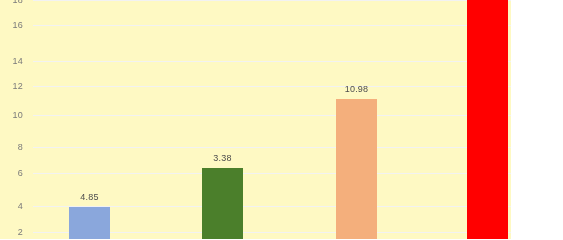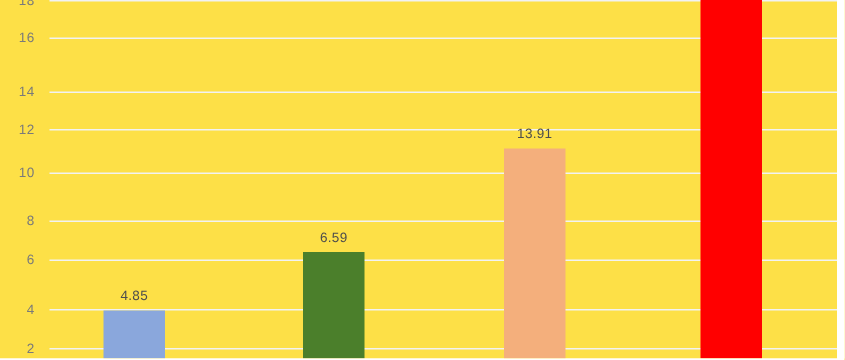--- a/index.html
+++ b/index.html
@@ -6,23 +6,23 @@
   html, body {
     margin: 0;
     padding: 0;
     background: #ffffff;
   }
   body {
     font-family: "Liberation Sans", sans-serif;
   }
   #chart-root {
     position: relative;
-    width: 558px;
+    width: 511px;
     height: 239px;
-    background: #fde047;
+    background: #fef9c3;
     overflow: hidden;
   }
   
   #plot-area {
     position: absolute;
     left: 0;
     top: 0;
     width: 563px;
     height: 239px;
     overflow: hidden;
@@ -85,18 +85,18 @@
     <div class="ytick-label" style="top:169px">6</div>
     <div class="ytick-label" style="top:202px">4</div>
     <div class="ytick-label" style="top:228px">2</div>
 
     <div class="bar" style="left:69px;  width:41px; top:207px; height:32px;  background:#8aa7dc;"></div>
     <div class="bar" style="left:202px; width:41px; top:168px; height:71px;  background:#4b7f2b;"></div>
     <div class="bar" style="left:336px; width:41px; top:99px;  height:140px; background:#f4af7c;"></div>
     <div class="bar" style="left:467px; width:41px; top:0px;   height:239px; background:#ff0000;"></div>
 
     <div class="bar-value" style="left:69px;  width:41px; top:193px;">4.85</div>
-    <div class="bar-value" style="left:202px; width:41px; top:154px;">6.59</div>
-    <div class="bar-value" style="left:336px; width:41px; top:85px;">13.91</div>
+    <div class="bar-value" style="left:202px; width:41px; top:154px;">3.38</div>
+    <div class="bar-value" style="left:336px; width:41px; top:85px;">10.98</div>
     <div class="bar-value" style="left:467px; width:41px; top:-20px;"></div>
 
   </div>
 </div>
 
 </body></html>

